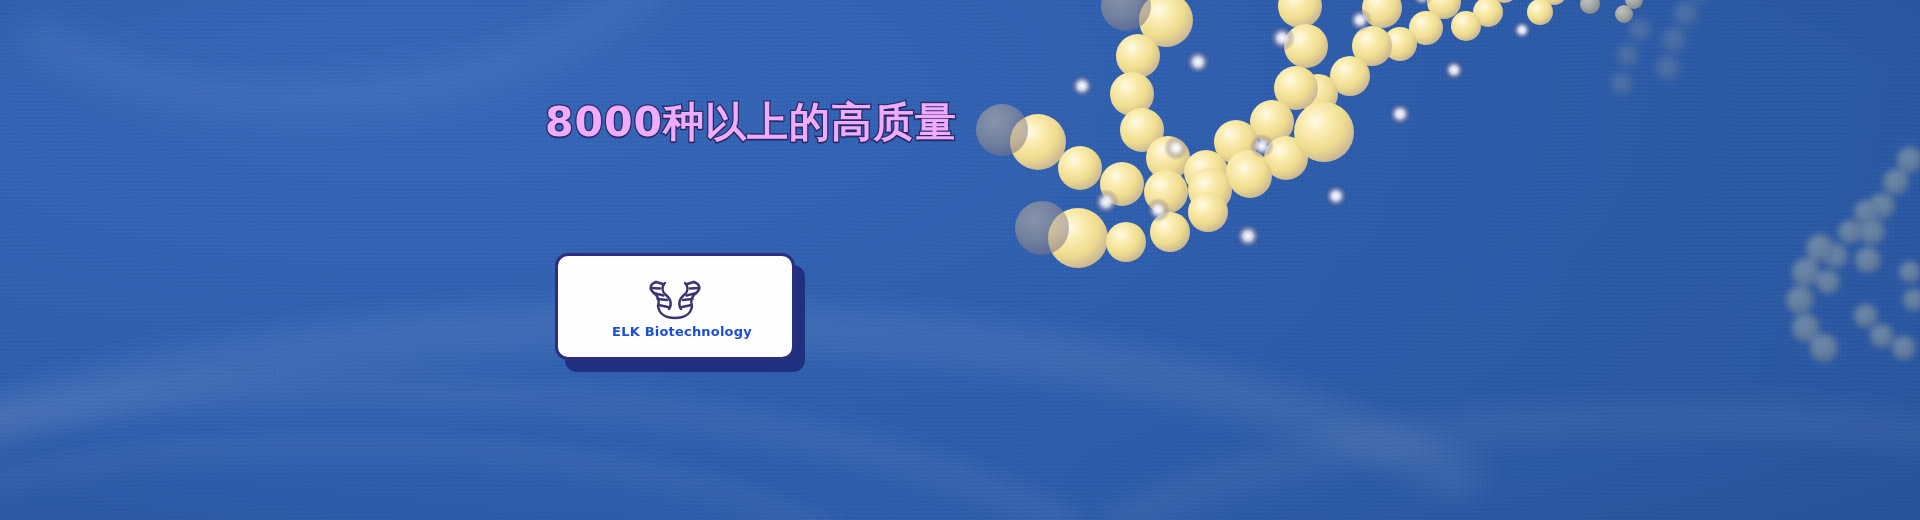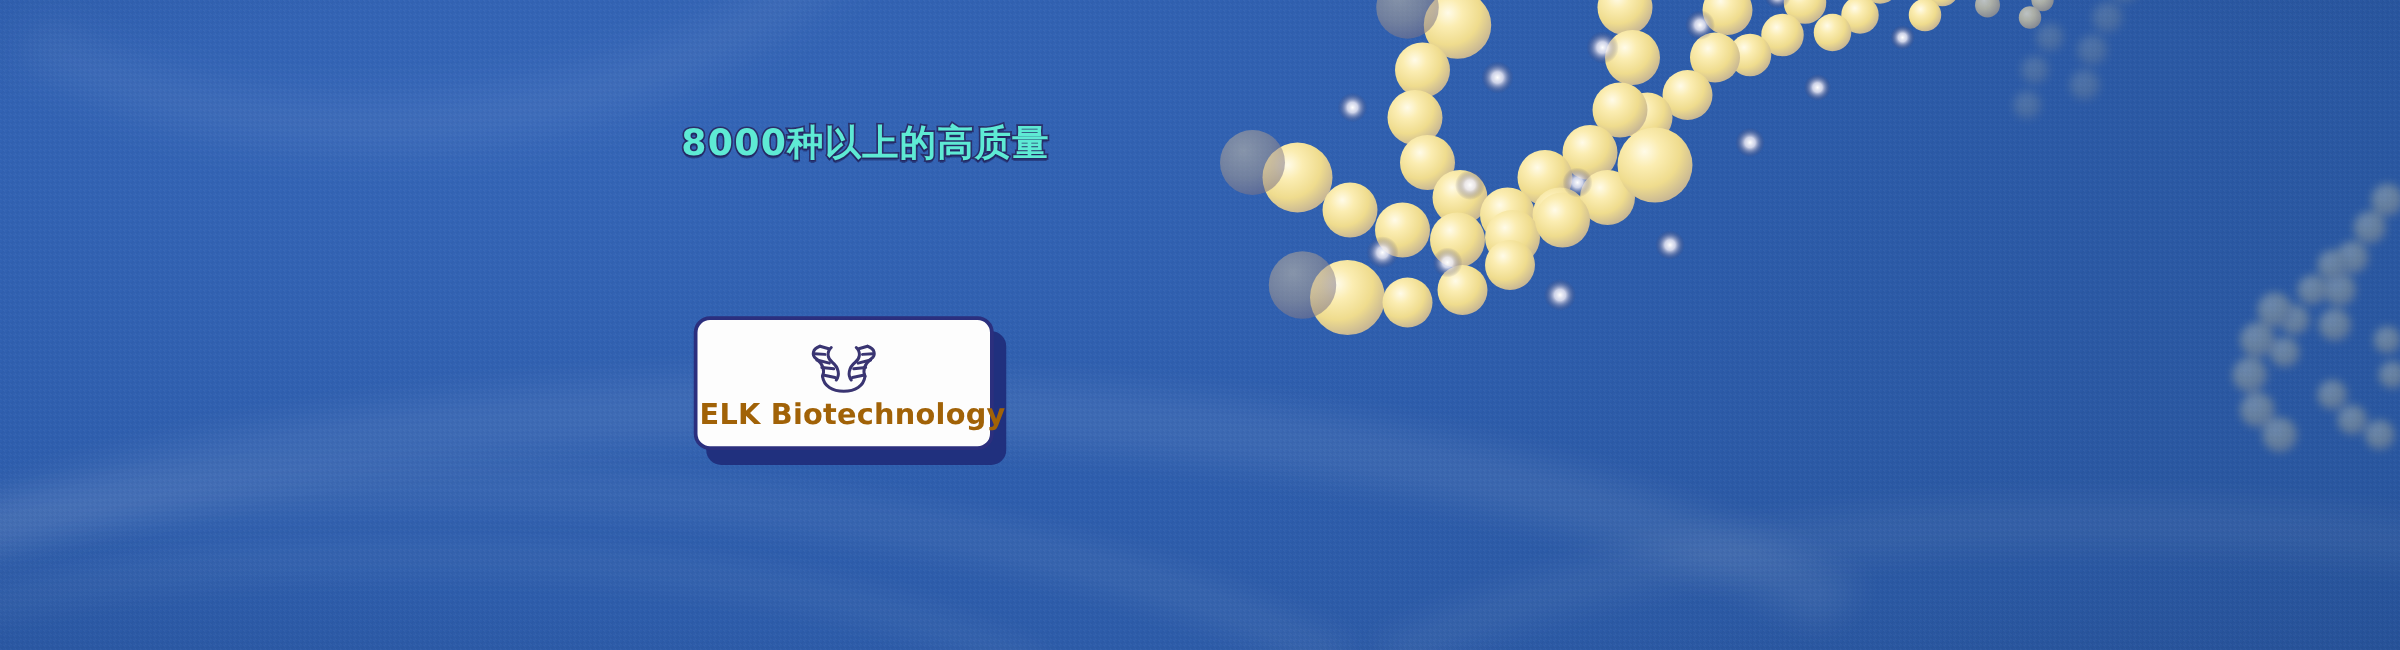--- a/index.html
+++ b/index.html
@@ -88,24 +88,24 @@
 
   
   .copy{
     position:absolute;
     left:545px; top:95px;
     z-index:6;
   }
   .headline{
     font-family:"DejaVu Sans","Liberation Sans",sans-serif;
     font-weight:700;
-    font-size:29px;
+    font-size:41px;
     line-height:1.35;
     letter-spacing:1px;
-    color:#5eead4;
+    color:#f0abfc;
     white-space:nowrap;
     -webkit-text-stroke:2.6px #2a2f6b;
     paint-order:stroke fill;
     text-shadow:0 2px 0 rgba(30,34,92,0.55);
   }
   .headline-l2{ margin-top:6px; }
 
   
   .logo-wrap{
     position:absolute;
@@ -130,23 +130,23 @@
     display:flex;
     flex-direction:column;
     align-items:center;
     justify-content:center;
     gap:2px;
   }
   .logo-mark{ width:86px; height:46px; display:block; margin-top:2px; }
   .logo-text{
     font-family:"DejaVu Sans","Liberation Sans",sans-serif;
     font-weight:700;
-    font-size:23px;
+    font-size:13px;
     letter-spacing:.2px;
-    color:#a16207;
+    color:#1d4ed8;
     white-space:nowrap;
     margin-left:14px;
   }
 
   
   .mol-main{
     position:absolute;
     left:930px; top:-150px;
     width:780px; height:700px;
     z-index:4;

